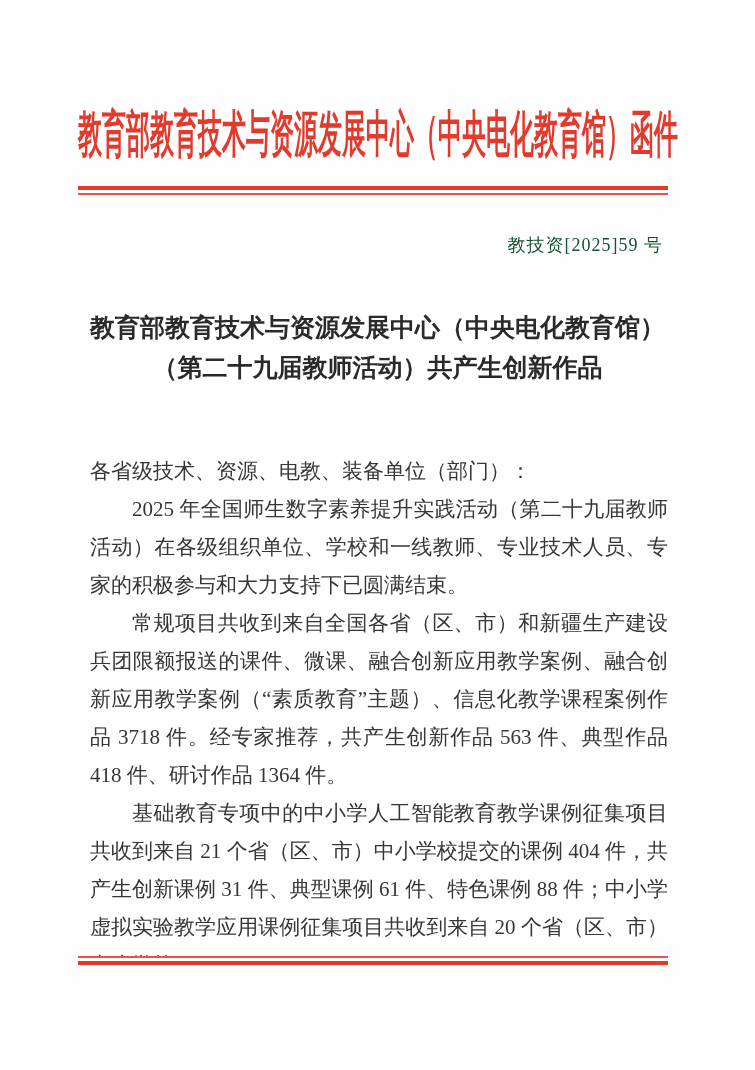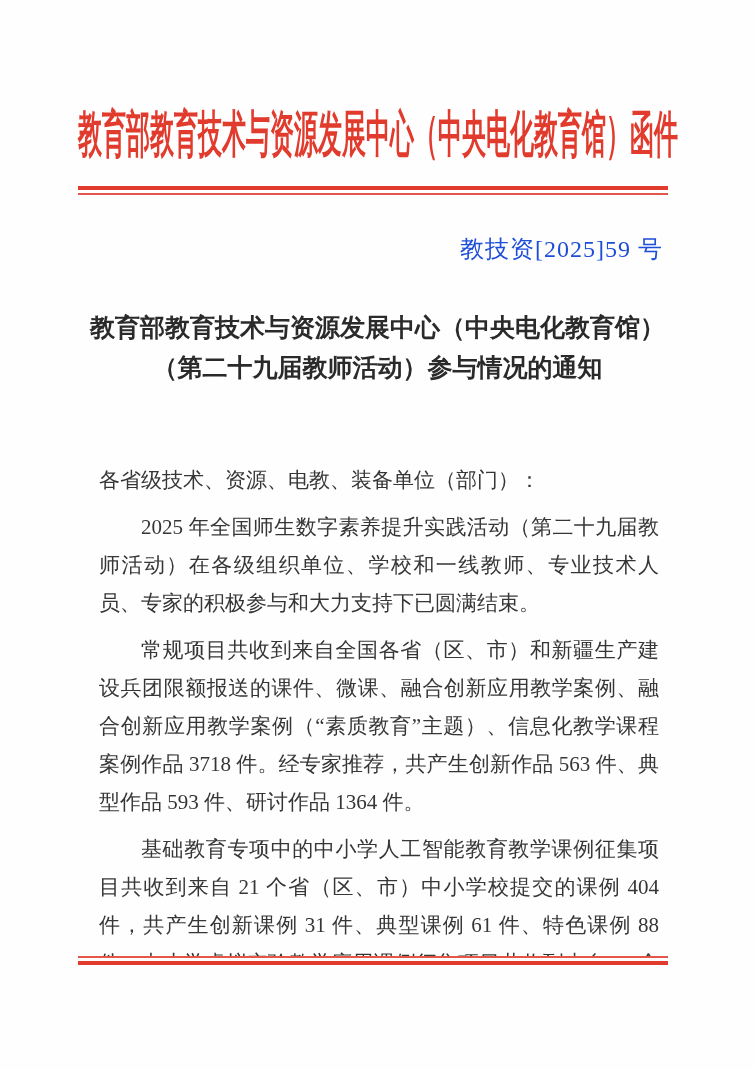--- a/index.html
+++ b/index.html
@@ -44,22 +44,22 @@
   .rule .thin {
     height: 2px;
     background: var(--red-light, #e4564a);
   }
   .rule .gap { height: 3px; }
   
   .doc-number {
     position: absolute;
     top: 233px;
     right: 92px;
-    font-size: 24px;
-    color: #1d4ed8;
+    font-size: 18px;
+    color: #14532d;
     letter-spacing: 1px;
   }
   
   .title {
     position: absolute;
     top: 300px;
     left: 0;
     width: 100%;
     text-align: center;
     font-size: 25px;
@@ -75,47 +75,47 @@
     left: 90px;
     width: 578px;
     max-height: 505px;
     overflow: hidden;
     font-size: 21px;
     line-height: 38px;
     color: #363636;
     text-align: justify;
     text-justify: inter-ideograph;
   }
-  .body-text p { margin: 9px; }
+  .body-text p { margin: 0; }
   .body-text p.para { text-indent: 2em; }
 </style>
 </head>
 <body>
 
 <div class="page">
 
   <div class="masthead-text">教育部教育技术与资源发展中心（中央电化教育馆）函件</div>
 
   <div class="rule rule-top">
     <div class="thick"></div>
     <div class="gap"></div>
     <div class="thin"></div>
   </div>
 
   <div class="doc-number">教技资[2025]59 号</div>
 
   <div class="title">
     <div>教育部教育技术与资源发展中心（中央电化教育馆）</div>
-    <div>（第二十九届教师活动）参与情况的通知</div>
+    <div>（第二十九届教师活动）共产生创新作品</div>
   </div>
 
   <div class="body-text">
     <p class="salutation">各省级技术、资源、电教、装备单位（部门）：</p>
     <p class="para">2025 年全国师生数字素养提升实践活动（第二十九届教师活动）在各级组织单位、学校和一线教师、专业技术人员、专家的积极参与和大力支持下已圆满结束。</p>
-    <p class="para">常规项目共收到来自全国各省（区、市）和新疆生产建设兵团限额报送的课件、微课、融合创新应用教学案例、融合创新应用教学案例（“素质教育”主题）、信息化教学课程案例作品 3718 件。经专家推荐，共产生创新作品 563 件、典型作品 593 件、研讨作品 1364 件。</p>
+    <p class="para">常规项目共收到来自全国各省（区、市）和新疆生产建设兵团限额报送的课件、微课、融合创新应用教学案例、融合创新应用教学案例（“素质教育”主题）、信息化教学课程案例作品 3718 件。经专家推荐，共产生创新作品 563 件、典型作品 418 件、研讨作品 1364 件。</p>
     <p class="para">基础教育专项中的中小学人工智能教育教学课例征集项目共收到来自 21 个省（区、市）中小学校提交的课例 404 件，共产生创新课例 31 件、典型课例 61 件、特色课例 88 件；中小学虚拟实验教学应用课例征集项目共收到来自 20 个省（区、市）中小学校</p>
   </div>
 
   <div class="rule rule-bottom">
     <div class="thin"></div>
     <div class="gap"></div>
     <div class="thick"></div>
   </div>
 
 </div>

